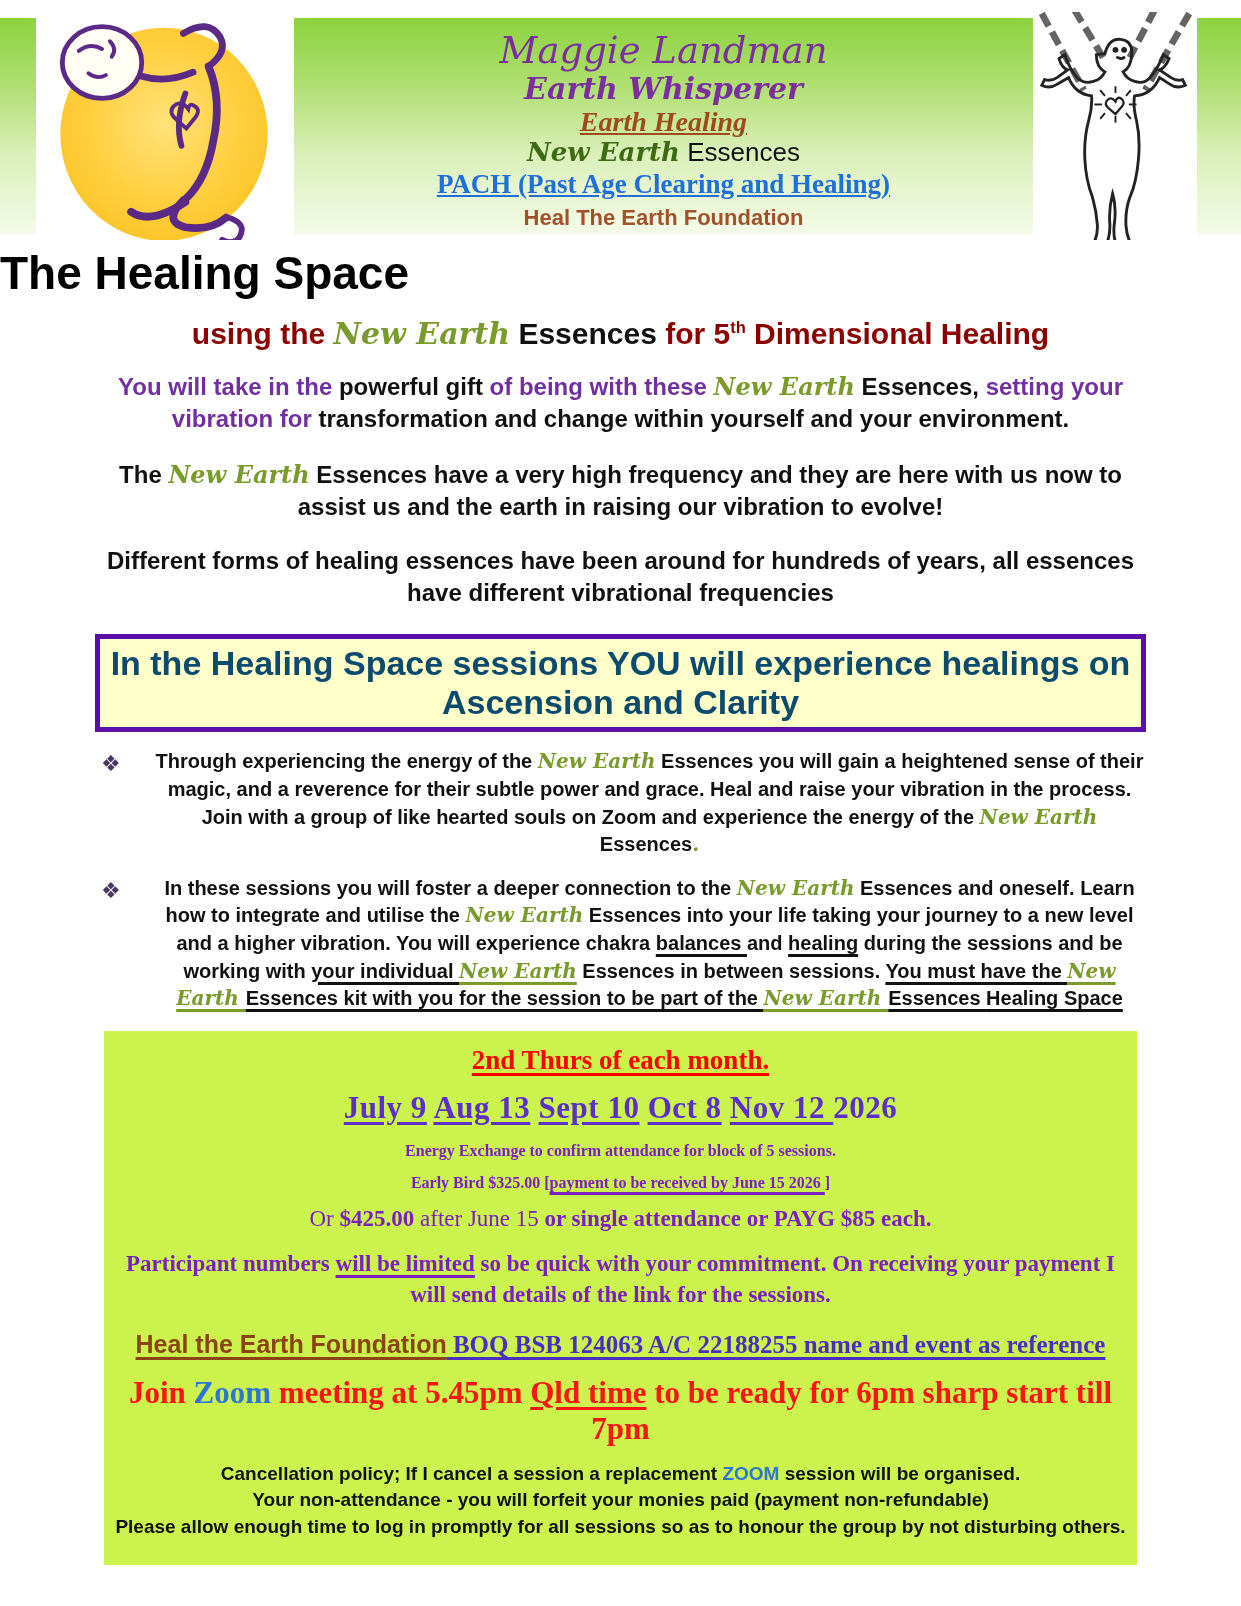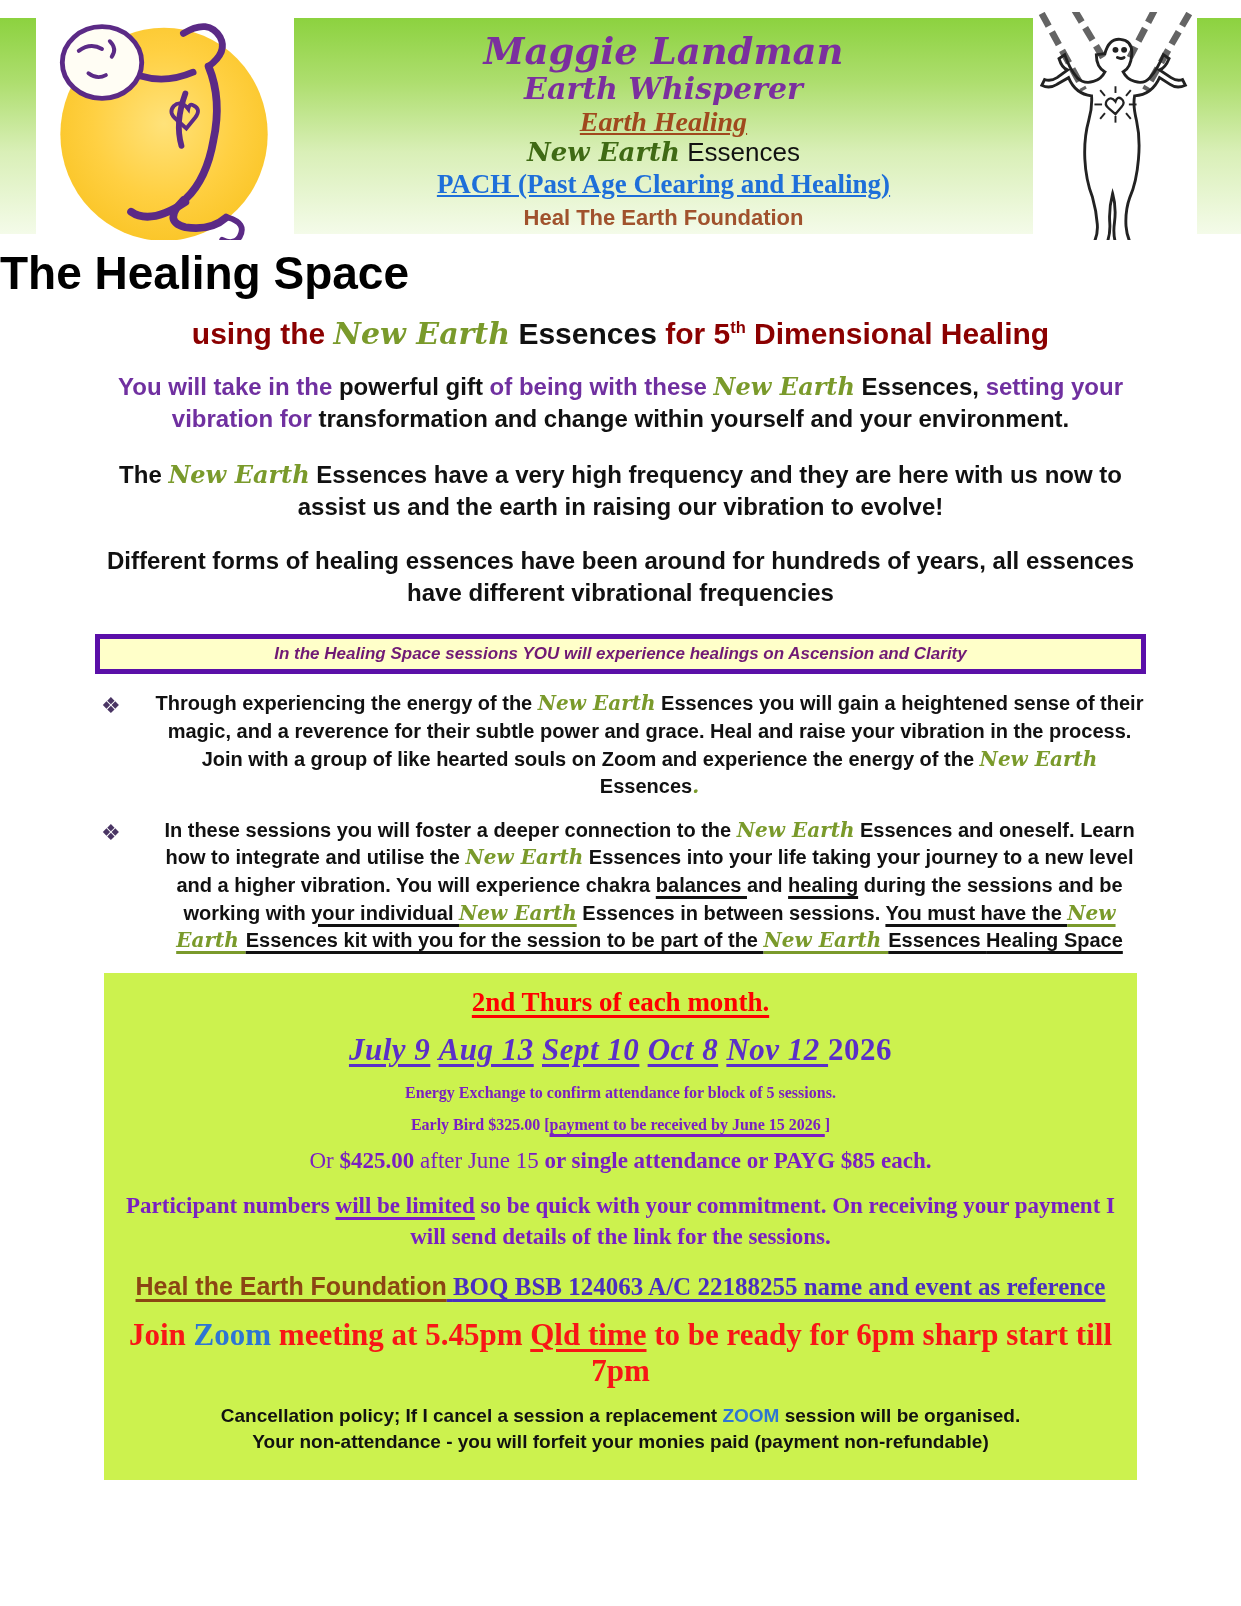--- a/index.html
+++ b/index.html
@@ -7,58 +7,58 @@
   .page{width:1241px;position:relative;}
 
   
   .banner{margin-top:18px;height:216px;display:flex;
     background:linear-gradient(180deg,#8CD23F 0%,#aede6f 30%,#d9efb7 62%,#f4fbe9 100%);}
   .banner .gap-l{width:36px;}
   .banner .gap-r{width:44px;}
   .logo-box{width:258px;background:#fff;display:flex;align-items:center;justify-content:center;}
   .figure-box{width:164px;background:#fff;display:flex;align-items:center;justify-content:center;}
   .banner-center{flex:1;text-align:center;padding-top:14px;line-height:1.05;}
-  .h-l1{font-family:"DejaVu Serif",serif;font-style:italic;font-weight:700;color:#7B2F9E;font-size:37px;}
+  .h-l1{font-family:"DejaVu Serif",serif;font-style:italic;font-weight:400;color:#7B2F9E;font-size:37px;}
   .h-l2{font-family:"DejaVu Serif",serif;font-style:italic;font-weight:700;color:#7B2F9E;font-size:30px;margin-top:2px;}
   .h-l3{font-family:"Liberation Serif",serif;font-style:italic;font-weight:700;color:#A0491D;font-size:28px;margin-top:3px;text-decoration:underline;}
   .h-l4{font-size:26px;margin-top:2px;color:#111;}
   .h-l4 .gscript{font-family:"DejaVu Serif",serif;font-style:italic;font-weight:800;color:#3F6A14;}
   .h-l5{font-family:"Liberation Serif",serif;font-weight:700;color:#1E6FD9;font-size:27px;margin-top:4px;text-decoration:underline;}
   .h-l6{font-weight:700;color:#A0522D;font-size:22px;margin-top:8px;}
 
   
   .title{font-size:46px;font-weight:700;color:#000;margin-top:12px;letter-spacing:0;}
   .subtitle{font-size:30px;font-weight:700;text-align:center;margin-top:16px;}
   .para{width:1045px;margin:20px auto 0;font-size:24px;font-weight:700;line-height:1.33;text-align:center;color:#111;}
   .para.p2{margin-top:22px;}
   .para.p3{margin-top:24px;width:1060px;}
 
   .hl-box{margin:26px 95px 0;background:#FFFFC9;border:5px solid #5A0FA8;
-    text-align:center;font-size:17px;font-weight:700;color:#701a75;padding:5px 4px;font-style:italic;}
+    text-align:center;font-size:34px;font-weight:700;color:#0c4a6e;padding:5px 4px;}
 
   .bullets{margin:8px 95px 0;}
   .bullet-row{display:flex;margin-top:16px;}
   .bullet-mark{width:52px;flex:0 0 52px;font-size:22px;color:#4a3564;padding-top:3px;text-align:left;padding-left:6px;}
   .bullet-text{flex:1;font-size:20px;font-weight:700;line-height:1.38;color:#111;text-align:center;}
 
   
   .seg-k{color:#111;}
   .seg-p{color:#7030A0;}
   .seg-m{color:#8B0000;}
   .seg-g{font-family:"DejaVu Serif",serif;font-style:italic;font-weight:800;color:#7A9A2B;}
   .seg-r{color:#FF0000;}
   .seg-r2{color:#F81616;}
   .seg-bl{color:#2E75D4;}
   .seg-br{color:#8B4513;}
   .seg-v{color:#5B2FC8;}
   .seg-vb{color:#4A2EC0;}
   .seg-pv{color:#7A1FC2;}
   .seg-u{text-decoration:underline;text-decoration-thickness:3px;text-underline-offset:4px;}
   .seg-sup{vertical-align:super;font-size:55%;}
-  .seg-i{font-style:italic;}
+  .seg-i{}
   .seg-l{font-weight:500;}
   .seg-sans{font-family:"Liberation Sans",sans-serif;}
 
   
   .green-box{margin:18px 104px 0;background:#CCF24E;padding:10px 8px 24px;text-align:center;
     font-family:"Liberation Serif",serif;font-weight:700;}
   .gb-sched{font-size:27px;margin-top:4px;}
   .gb-dates{font-size:31px;margin-top:14px;letter-spacing:.5px;}
   .gb-energy{font-size:16px;margin-top:16px;}
   .gb-early{font-size:16px;margin-top:14px;}
@@ -168,16 +168,17 @@
     <div class="gb-dates"><span class="seg-v seg-u seg-i">July 9</span><span class="seg-v">    </span><span class="seg-v seg-u seg-i">Aug  13</span><span class="seg-v">    </span><span class="seg-v seg-u seg-i">Sept 10</span><span class="seg-v">    </span><span class="seg-v seg-u seg-i">Oct  8</span><span class="seg-v">    </span><span class="seg-v seg-u seg-i">Nov 12 </span><span class="seg-v">   2026</span></div>
     <div class="gb-energy"><span class="seg-pv">Energy Exchange to confirm attendance for block of 5 sessions.</span></div>
     <div class="gb-early"><span class="seg-pv">Early Bird $325.00 [</span><span class="seg-pv seg-u">payment to be received by June 15  2026 </span><span class="seg-pv">]</span></div>
     <div class="gb-or"><span class="seg-pv seg-l">Or </span><span class="seg-pv">$425.00 </span><span class="seg-pv seg-l">after June 15 </span><span class="seg-pv">or single attendance or PAYG $85 each.</span></div>
     <div class="gb-part"><span class="seg-pv">Participant numbers </span><span class="seg-pv seg-u">will be limited</span><span class="seg-pv"> so be quick with your commitment. On receiving your payment I will send details of the link for the sessions.</span></div>
     <div class="gb-bank"><span class="seg-br seg-u seg-sans">Heal the Earth Foundation</span><span class="seg-vb seg-u">   </span><span class="seg-vb seg-u">BOQ BSB 124063  A/C 22188255 name and event  as reference</span></div>
     <div class="gb-zoom"><span class="seg-r2">Join </span><span class="seg-bl">Zoom</span><span class="seg-r2"> meeting at 5.45pm </span><span class="seg-r2 seg-u">Qld time</span><span class="seg-r2"> to be ready for 6pm sharp start till 7pm</span></div>
     <div class="gb-cancel">
       <div><span class="seg-k">Cancellation policy; If I cancel a session a replacement </span><span class="seg-bl">ZOOM</span><span class="seg-k"> session will be organised.</span></div>
       <div><span class="seg-k">Your non-attendance - you will forfeit your monies paid (payment non-refundable)</span></div>
+      <div><span class="seg-k">Please allow enough time to log in  promptly for all sessions so as to honour the group by not disturbing others.</span></div>
     </div>
   </div>
 
 </div>
 
 </body></html>

